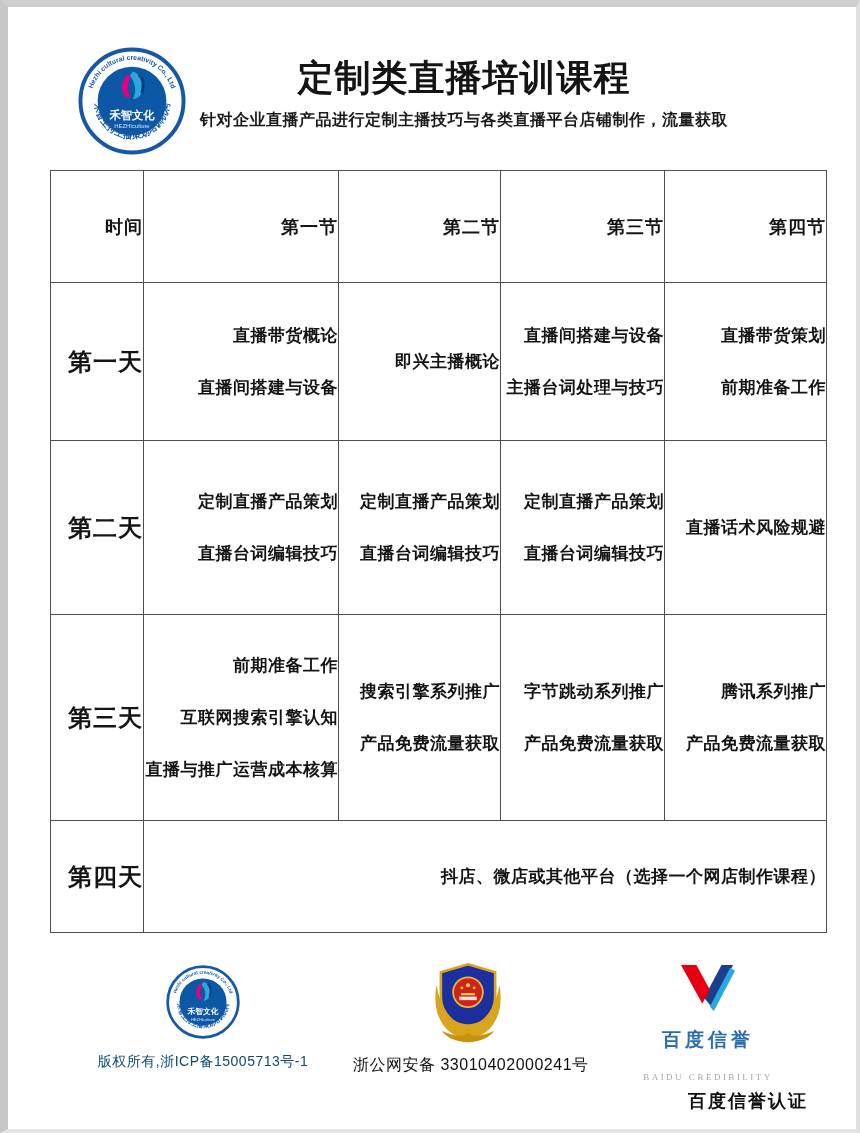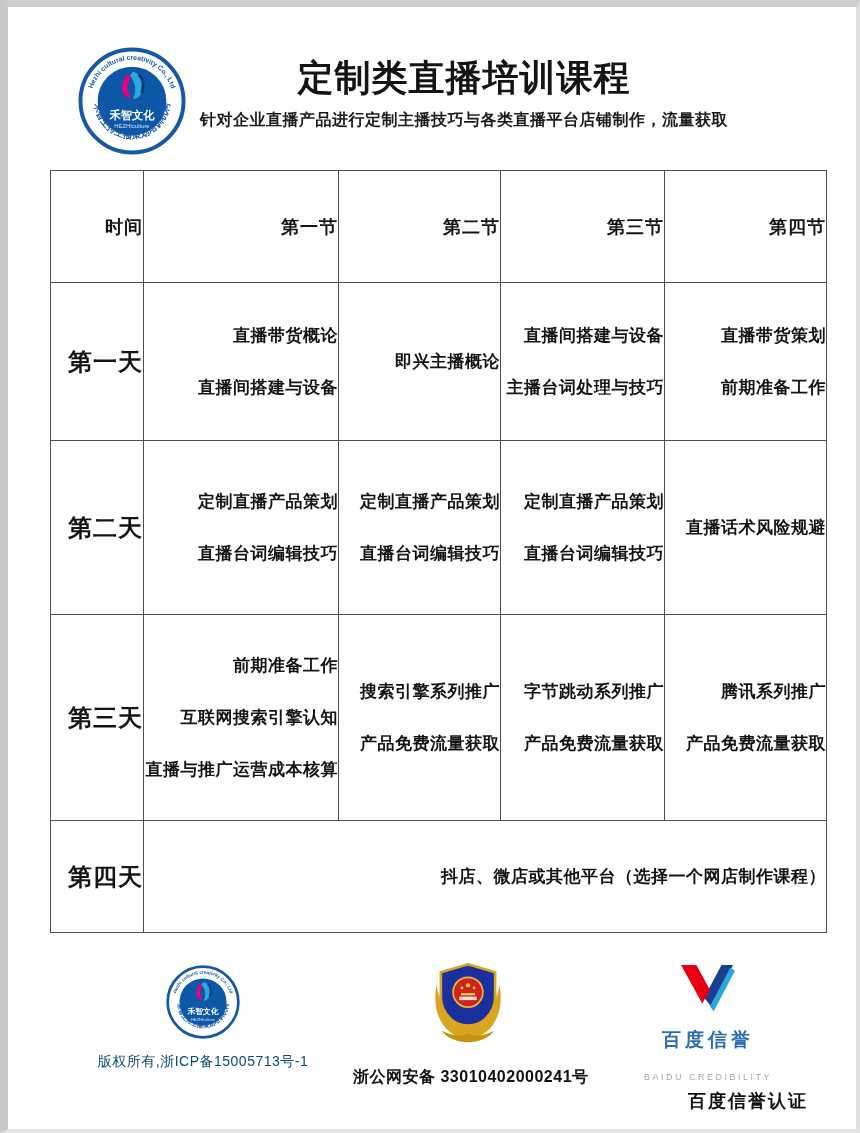--- a/index.html
+++ b/index.html
@@ -32,23 +32,23 @@
     color:#141414;font-weight:bold;padding:0;
   }
   .course-table th{font-size:18px;letter-spacing:1px;}
   td.day{font-size:24px;letter-spacing:1px;}
   .cl{line-height:52px;font-size:17px;letter-spacing:0.5px;white-space:nowrap;}
   td.merged{text-align:right;}
   td.merged .cl{padding-left:12px;}
   
   .footer-left{position:absolute;left:85px;top:958px;width:220px;text-align:center;}
   .footer-center{position:absolute;left:345px;top:952px;width:230px;text-align:center;}
-  .footer-right{position:absolute;left:600px;top:956px;width:200px;text-align:center;}
+  .footer-right{position:absolute;left:600px;top:956px;width:200px;text-align:center;font-family:Liberation Serif, serif;}
   .copyright-text{margin-top:10px;font-size:14px;color:#0c4a6e;letter-spacing:0.5px;}
-  .police-text{margin-top:20px;font-size:16px;font-weight:bold;color:#111;letter-spacing:0.5px;white-space:nowrap;}
+  .police-text{margin-top:8px;font-size:16px;font-weight:normal;color:#111;letter-spacing:0.5px;white-space:nowrap;}
   .baidu-cn{margin-top:6px;font-size:19px;color:#2a6cb0;letter-spacing:4px;font-weight:bold;}
   .baidu-en{margin-top:19px;font-size:9px;color:#a2a8ad;letter-spacing:2.5px;}
   .baidu-cert{margin-top:7px;font-size:18px;font-weight:bold;color:#111;letter-spacing:2px;text-align:right;}
 </style>
 </head>
 <body>
 
 <div class="page">
 
   <div class="logo-main">

